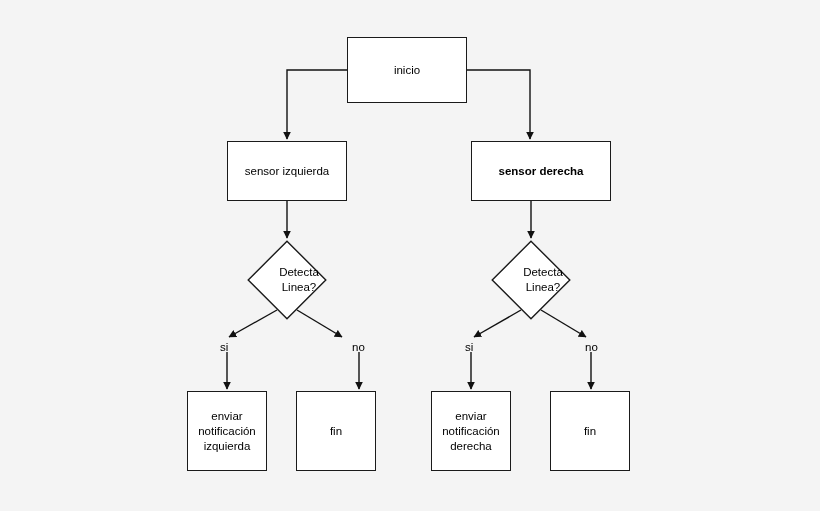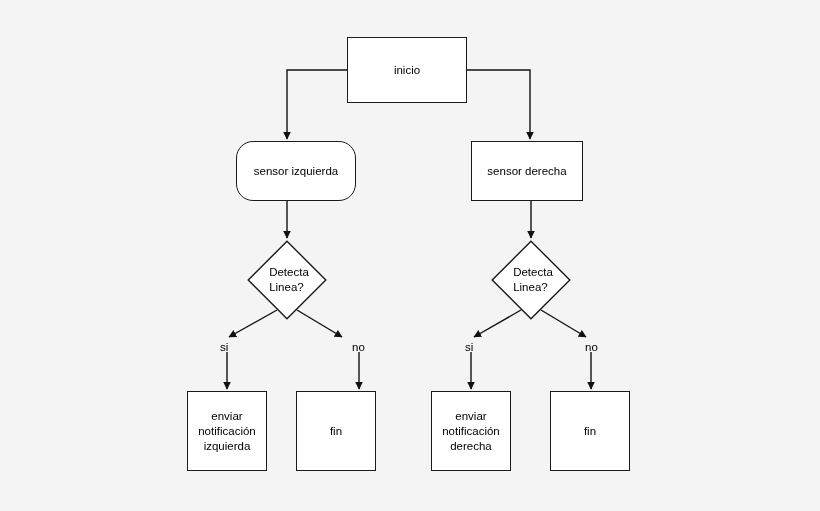--- a/index.html
+++ b/index.html
@@ -42,28 +42,28 @@
     position: absolute;
     z-index: 2;
   }
   .diamond-wrap svg {
     position: absolute;
     left: 0;
     top: 0;
   }
   .diamond-label {
     position: absolute;
-    left: 2px;
+    left: 12px;
     top: 0;
     width: 100%;
     height: 100%;
     display: flex;
     align-items: center;
     justify-content: center;
-    text-align: left;
+    text-align: center;
     font-size: 11.5px;
     line-height: 15px;
     color: #000000;
     white-space: pre-line;
   }
   .edge-label {
     position: absolute;
     font-size: 11.5px;
     line-height: 13px;
     color: #000000;
@@ -106,22 +106,22 @@
 
       <path d="M 359 352 L 359 389"></path>
 
       <path d="M 471 352 L 471 389"></path>
 
       <path d="M 591 352 L 591 389"></path>
     </g>
   </svg>
 
   <div class="node" style="left: 347px; top: 37px; width: 120px; height: 66px;"><span>inicio</span></div>
-  <div class="node" style="left: 236px; top: 141px; width: 120px; height: 60px; border-radius: 17px;"><span>sensor izquierda</span></div>
-  <div class="node" style="left: 471px; top: 141px; width: 112px; height: 60px;"><span>sensor derecha</span></div>
+  <div class="node" style="left: 227px; top: 141px; width: 120px; height: 60px;"><span>sensor izquierda</span></div>
+  <div class="node" style="left: 471px; top: 141px; width: 140px; height: 60px; font-weight: bold;"><span>sensor derecha</span></div>
 
   <div class="diamond-wrap" style="left: 247px; top: 240px; width: 80px; height: 80px;">
     <svg width="80" height="80" viewBox="0 0 80 80">
       <polygon points="40,1.2 78.8,40 40,78.8 1.2,40" fill="#ffffff" stroke="#1a1a1a" stroke-width="1.4"></polygon>
     </svg>
     <div class="diamond-label">Detecta
 Linea?</div>
   </div>
 
   <div class="diamond-wrap" style="left: 491px; top: 240px; width: 80px; height: 80px;">

